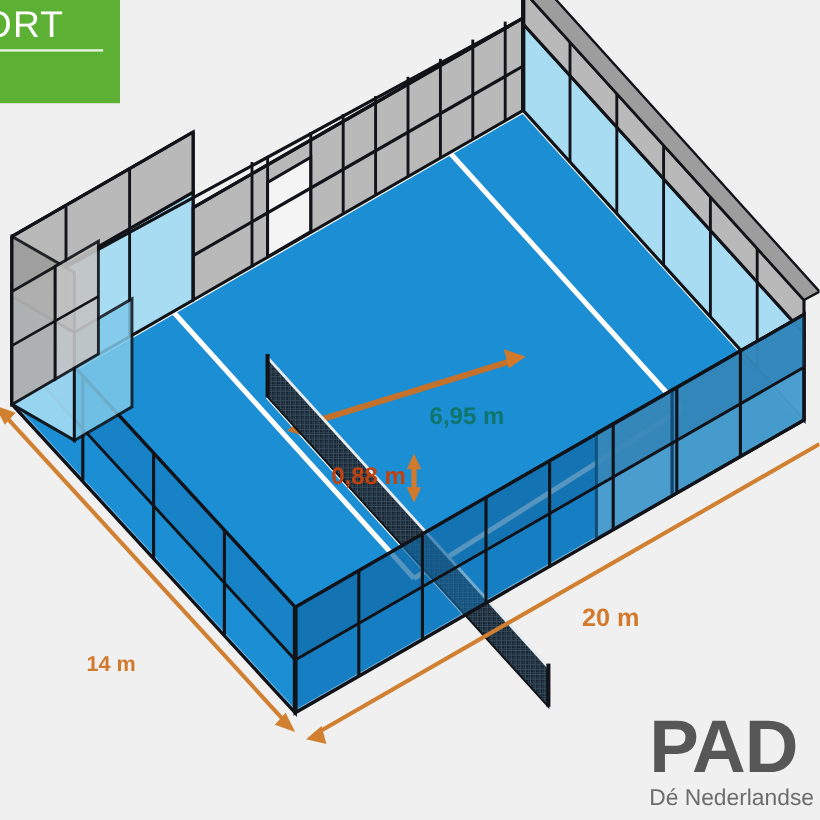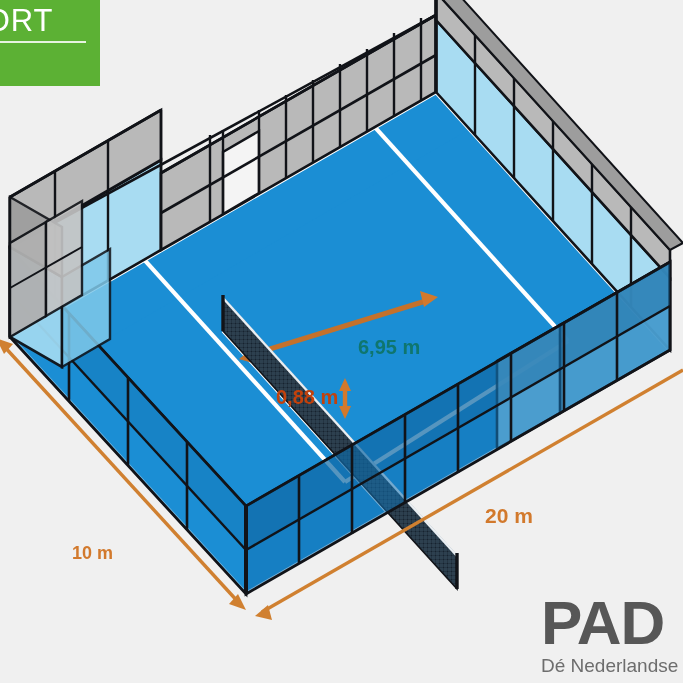--- a/index.html
+++ b/index.html
@@ -261,21 +261,21 @@
 
     </g>
   </svg>
 
   <div class="dim dim-white" id="lbl-695" style="color: #0f766e;">6,95 m</div>
 
   <div class="dim dim-white" id="lbl-088" style="color: #c2410c;">0,88 m</div>
 
   <div class="dim dim-orange" id="lbl-20m" style="color: rgb(210, 121, 44);">20 m</div>
 
-  <div class="dim dim-orange" id="lbl-10m" style="color: rgb(210, 121, 44);">10 m</div>
+  <div class="dim dim-orange" id="lbl-10m" style="color: rgb(210, 121, 44);">14 m</div>
 
   <div class="brand-tl" style="--brandgreen: #5cb134;">
     <div class="bt-main">PORT</div>
     <div class="bt-rule"></div>
     <div class="bt-sub">DEL</div>
     <div class="bt-sub2">rialen</div>
   </div>
 
   <div class="brand-br">
     <div class="bb-main" style="color: rgb(87, 87, 87);">PAD</div>

